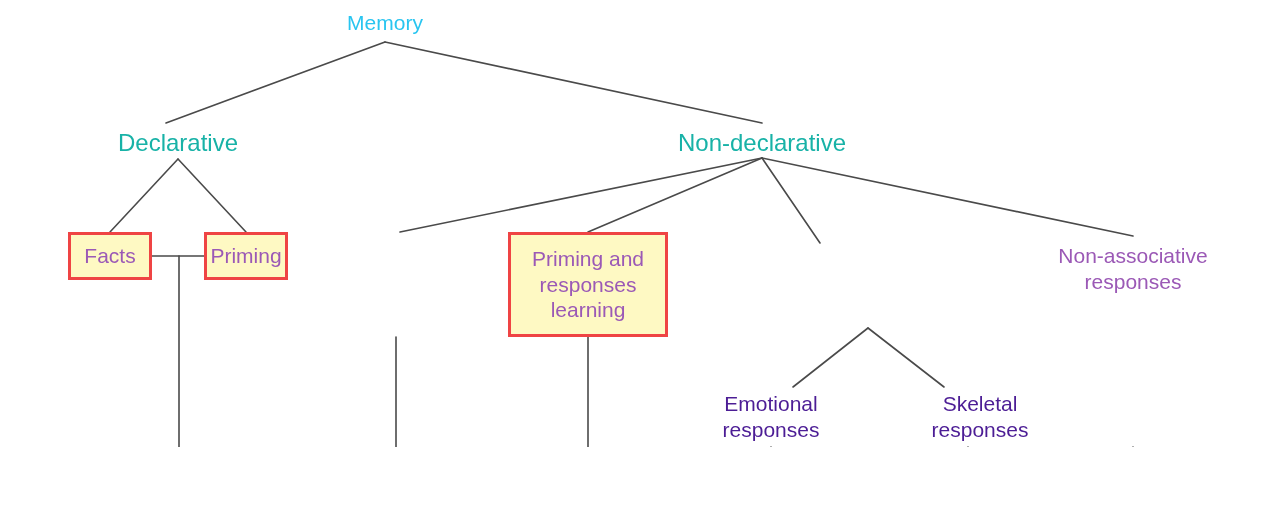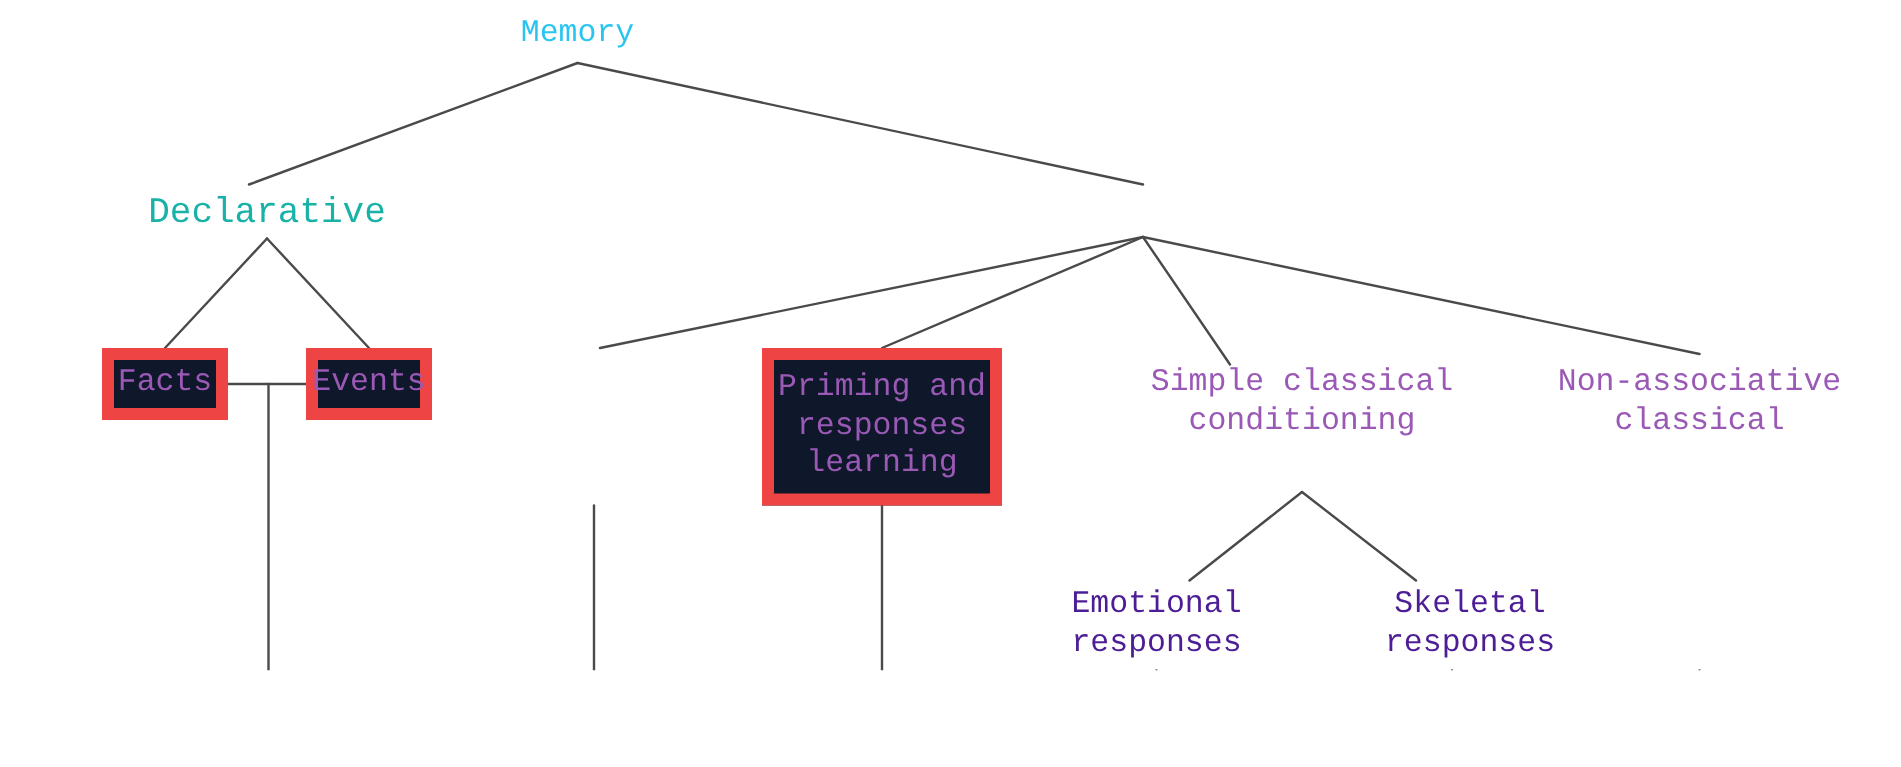--- a/index.html
+++ b/index.html
@@ -5,21 +5,21 @@
   html, body {
     margin: 0;
     padding: 0;
     background: #ffffff;
   }
   #diagram-root {
     position: relative;
     width: 1267px;
     height: 447px;
     background: #ffffff;
-    font-family: Liberation Mono, monospace;
+    font-family: Liberation Sans, sans-serif;
     overflow: hidden;
   }
   #edges {
     position: absolute;
     left: 0;
     top: 0;
     width: 1267px;
     height: 511px;
     pointer-events: none;
   }
@@ -40,22 +40,22 @@
   }
   .node-l2 {
     font-size: 21px;
     color: #9b59b6;
   }
   .node-leaf {
     font-size: 21px;
     color: #4c1d95;
   }
   .boxed {
-    border: 8px solid #ef4444;
-    background: #0f172a;
+    border: 3px solid #ef4444;
+    background: #fef9c3;
     display: flex;
     align-items: center;
     justify-content: center;
   }
 </style>
 </head>
 <body>
 
 <div id="diagram-root">
 
@@ -85,35 +85,34 @@
       <path d="M 771 447 L 771 511"></path>
       <path d="M 968 447 L 968 511"></path>
       <path d="M 1133 447 L 1133 511"></path>
     </g>
   </svg>
 
   <div class="node node-root" style="left:385px; top:10px; width:200px; transform:translateX(-50%);">Memory</div>
 
   <div class="node node-l1" style="left:178px; top:128px; width:220px; transform:translateX(-50%);">Declarative</div>
 
+  <div class="node node-l1" style="left:762px; top:128px; width:260px; transform:translateX(-50%);">Non-declarative</div>
 
   <div class="node node-l2 boxed" style="left:68px; top:232px; width:84px; height:48px;">Facts</div>
 
-  <div class="node node-l2 boxed" style="left:204px; top:232px; width:84px; height:48px;">Events</div>
+  <div class="node node-l2 boxed" style="left:204px; top:232px; width:84px; height:48px;">Priming</div>
 
 
   <div class="node node-l2 boxed" style="left:508px; top:232px; width:160px; height:105px;">Priming and
 responses
 learning</div>
 
-  <div class="node node-l2" style="left:868px; top:243px; width:260px; transform:translateX(-50%);">Simple classical
-conditioning</div>
 
   <div class="node node-l2" style="left:1133px; top:243px; width:260px; transform:translateX(-50%);">Non-associative
-classical</div>
+responses</div>
 
   <div class="node node-leaf" style="left:771px; top:391px; width:200px; transform:translateX(-50%);">Emotional
 responses</div>
 
   <div class="node node-leaf" style="left:980px; top:391px; width:200px; transform:translateX(-50%);">Skeletal
 responses</div>
 
 </div>
 
 </body></html>

